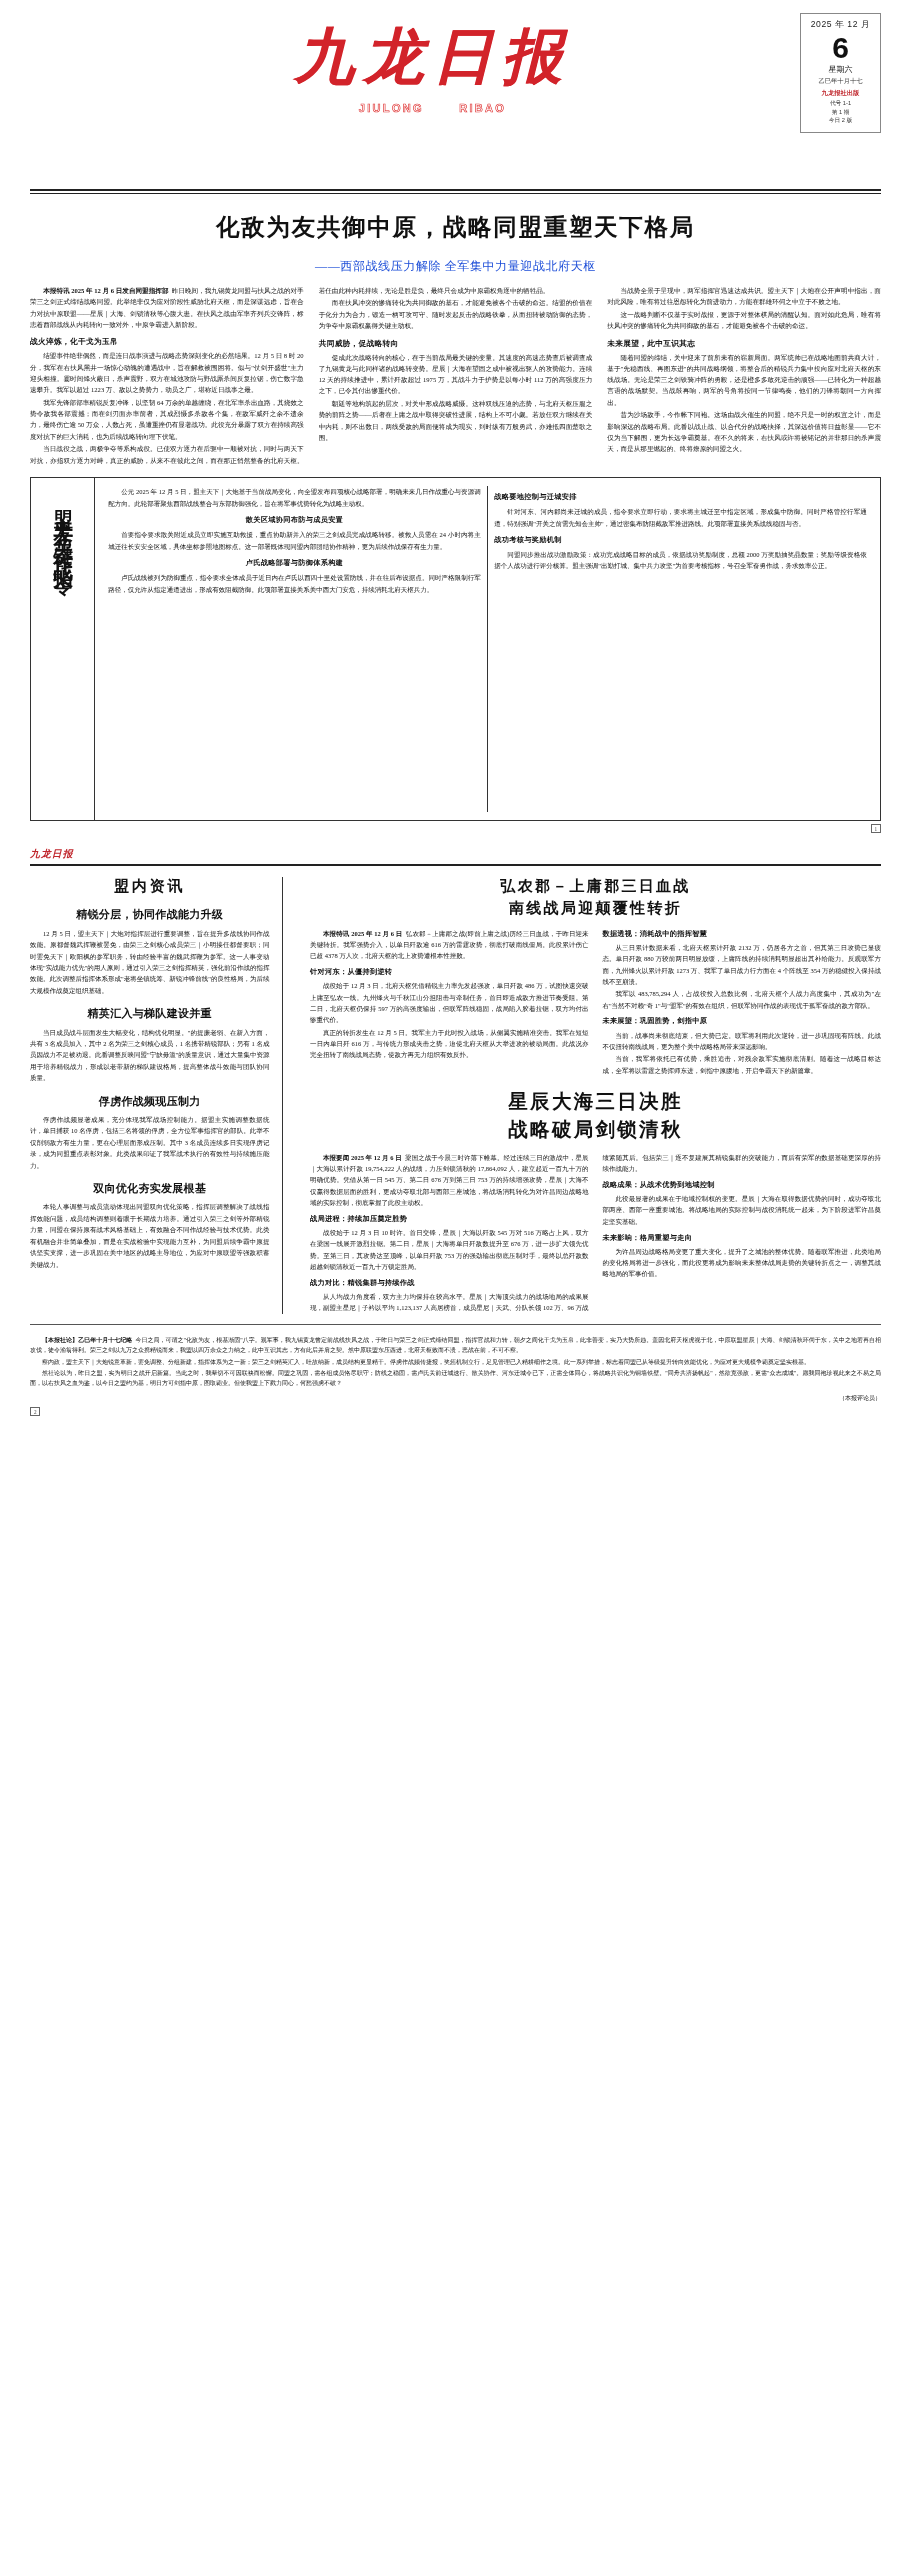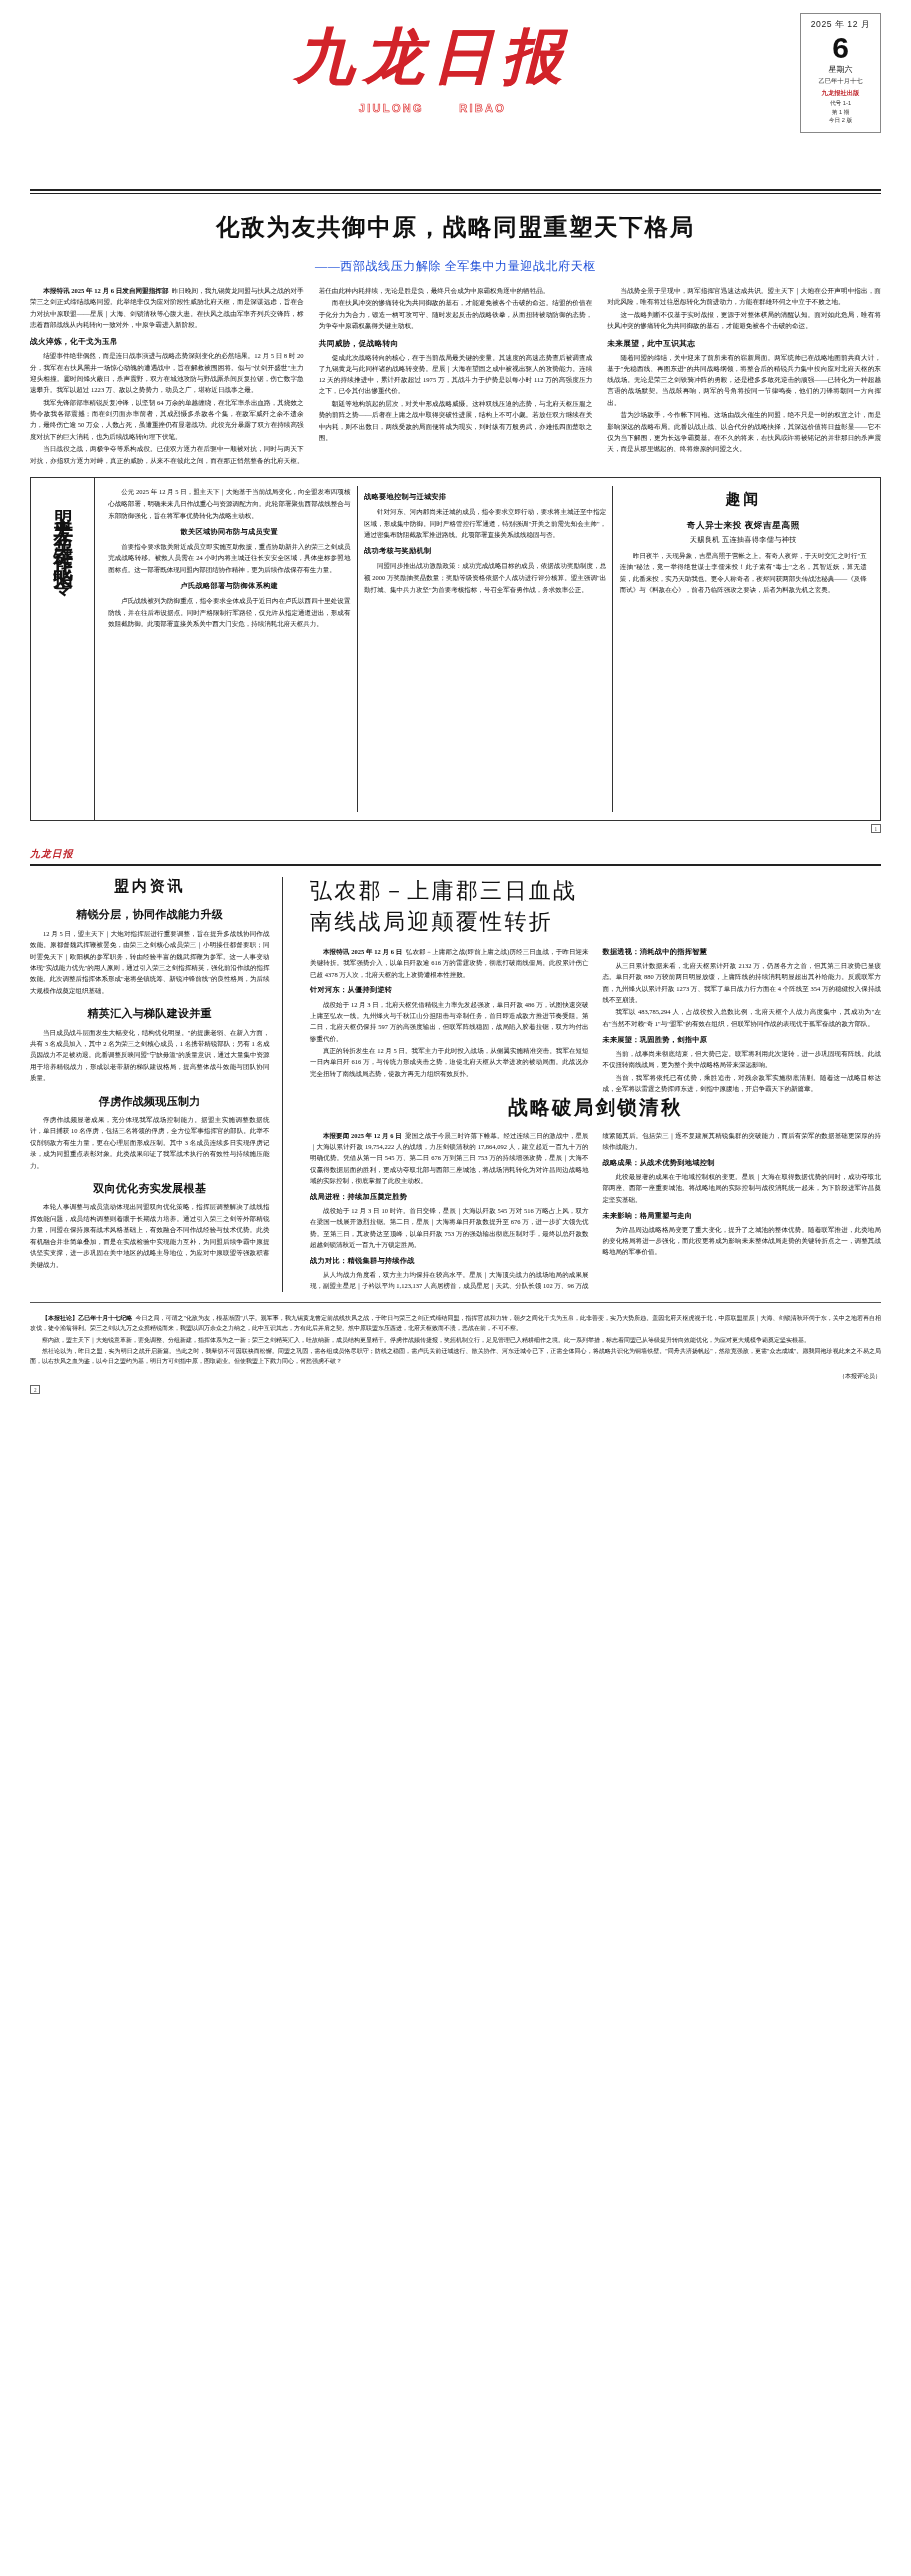--- a/index.html
+++ b/index.html
@@ -164,21 +164,21 @@
     letter-spacing:1.1px; font-style:italic; margin-bottom:2.3px;
   }
   .p2-grid { display:flex; gap:12px; margin-top:11.5px; }
   .p2-left { width:253px; padding-right:12.6px; box-sizing:border-box; border-right:0.6px solid #333; }
   .p2-right { flex:1; padding-left:15px; box-sizing:border-box; }
   .p2-left-title { text-align:center; font-size:15px; font-weight:bold; letter-spacing:2.9px; margin:0 0 9.2px; }
   .p2-left-body { font-size:6.5px; line-height:1.76; text-align:justify; }
   .p2-left-body p { margin:0 0 1.7px; text-indent:2em; }
   .p2-left-body .sec-head { text-align:center; font-size:11px; margin:8px 0 2.9px; }
 
-  .p2-bighead { font-size:22px; font-weight:normal; letter-spacing:2.3px; line-height:1.3; margin:0 0 2.3px; }
+  .p2-bighead { text-align:center; font-size:15px; font-weight:bold; letter-spacing:2.3px; line-height:1.3; margin:0 0 2.3px; }
   .p2-bighead2 { text-align:center; font-size:19.5px; font-weight:bold; letter-spacing:2.3px; line-height:1.3; margin:12.6px 0 3.4px; }
   .p2-cols { column-count:2; column-gap:13.8px; font-size:6.5px; line-height:1.74; text-align:justify; margin-top:9.2px; }
   .p2-cols p { margin:0 0 1.1px; text-indent:2em; }
   .p2-cols .sec-head { font-size:7.2px; margin:4.6px 0 1.7px; }
 
   .editorial { margin-top:10.3px; font-size:6px; line-height:1.7; text-align:justify; }
   .editorial p { margin:0 0 1.1px; text-indent:2em; }
   .editorial .ed-sign { text-align:right; text-indent:0; margin-top:4.6px; }
   .ed-label { font-weight:bold; }
 </style>
@@ -254,26 +254,20 @@
           <p>卢氏战线被列为防御重点，指令要求全体成员于近日内在卢氏以西四十里处设置防线，并在往后布设据点。同时严格限制行军路径，仅允许从指定通道进出，形成有效阻截防御。此项部署直接关系关中西大门安危，持续消耗北府天枢兵力。</p>
         </div>
 
         <div class="ob-col">
           <div class="sec-head lft">战略要地控制与迁城安排</div>
           <p>针对河东、河内郡尚未迁城的成员，指令要求立即行动，要求将主城迁至中指定区域，形成集中防御。同时严格管控行军通道，特别强调"开关之前需先知会主帅"，通过密集布防阻截敌军推进路线。此项部署直接关系战线稳固与否。</p>
           <div class="sec-head lft">战功考核与奖励机制</div>
           <p>同盟同步推出战功激励政策：成功完成战略目标的成员，依据战功奖励制度，总额 2000 万奖励抽奖品数量；奖励等级资格依据个人战功进行评分核算。盟主强调"出勤打城、集中兵力攻坚"为首要考核指标，号召全军奋勇作战，务求效率公正。</p>
         </div>
 
-        <div class="ob-col wide">
-          <div class="fun-title">趣闻</div>
-          <div class="fun-h1">奇人异士来投 夜烬吉星高照</div>
-          <div class="fun-h2">天赐良机 五连抽喜得李儒与神技</div>
-          <p>昨日夜半，天现异象，吉星高照于营帐之上。有奇人夜烬，于天时交汇之时行"五连抽"秘法，竟一举得绝世谋士李儒来投！此子素有"毒士"之名，其智近妖，算无遗策，此番来投，实乃天助我也。更令人称奇者，夜烬同获两部失传战法秘典——《及锋而试》与《料敌在心》，前者乃临阵强攻之要诀，后者为料敌先机之玄奥。</p>
-        </div>
 
       </div>
     </div>
 
     <div class="page-foot">
       <span class="pagenum-box">1</span>
     </div>
 
   </div>
 </div>
@@ -316,20 +310,21 @@
           <p>战役始于 12 月 3 日，北府天枢凭借精锐主力率先发起强攻，单日歼敌 486 万，试图快速突破上庸至弘农一线。九州烽火与千秋江山分担阻击与牵制任务，首日即造成敌方推进节奏受阻。第二日，北府天枢仍保持 597 万的高强度输出，但联军阵线稳固，战局陷入胶着拉锯，双方均付出惨重代价。</p>
           <p>真正的转折发生在 12 月 5 日。我军主力于此时投入战场，从侧翼实施精准突击。我军在短短一日内单日歼 616 万，与传统力形成夹击之势，迫使北府天枢从大举进攻的被动局面。此战况亦完全扭转了南线战局态势，使敌方再无力组织有效反扑。</p>
           <div class="sec-head">数据透视：消耗战中的指挥智慧</div>
           <p>从三日累计数据来看，北府天枢累计歼敌 2132 万，仍居各方之首，但其第三日攻势已显疲态。单日歼敌 880 万较前两日明显放缓，上庸阵线的持续消耗明显超出其补给能力。反观联军方面，九州烽火以累计歼敌 1273 万、我军了单日战力行方面在 4 个阵线至 354 万的稳健投入保持战线不至崩溃。</p>
           <p>我军以 483,785,294 人，占战役投入总数比例，北府天枢个人战力高度集中，其成功为"左右"当然不对赖"奇 1"与"盟军"的有效在组织，但联军协同作战的表现优于孤军奋战的敌方部队。</p>
           <div class="sec-head">未来展望：巩固胜势，剑指中原</div>
           <p>当前，战事尚未彻底结束，但大势已定。联军将利用此次逆转，进一步巩固现有阵线。此战不仅扭转南线战局，更为整个关中战略格局带来深远影响。</p>
           <p>当前，我军将依托已有优势，乘胜追击，对残余敌军实施彻底清剿。随着这一战略目标达成，全军将以雷霆之势挥师东进，剑指中原腹地，开启争霸天下的新篇章。</p>
         </div>
 
+        <div class="p2-bighead2">星辰大海三日决胜</div>
         <div class="p2-bighead2" style="margin-top:1.1px">战略破局剑锁清秋</div>
 
         <div class="p2-cols">
           <p>
             <b class="lead-in">本报要闻  2025 年 12 月 6 日</b>
             &nbsp;<span>梁国之战于今晨三时许落下帷幕。经过连续三日的激战中，星辰｜大海以累计歼敌 19,754,222 人的战绩，力压剑锁清秋的 17,864,092 人，建立起近一百九十万的明确优势。凭借从第一日 545 万、第二日 676 万到第三日 753 万的持续增强攻势，星辰｜大海不仅赢得数据层面的胜利，更成功夺取北部与西部三座城池，将战场消耗转化为对许昌周边战略地域的实际控制，彻底掌握了此役主动权。</span>
           </p>
           <div class="sec-head">战局进程：持续加压奠定胜势</div>
           <p>战役始于 12 月 3 日 10 时许。首日交锋，星辰｜大海以歼敌 545 万对 516 万略占上风，双方在梁国一线展开激烈拉锯。第二日，星辰｜大海将单日歼敌数提升至 676 万，进一步扩大领先优势。至第三日，其攻势达至顶峰，以单日歼敌 753 万的强劲输出彻底压制对手，最终以总歼敌数超越剑锁清秋近一百九十万锁定胜局。</p>
           <div class="sec-head">战力对比：精锐集群与持续作战</div>

